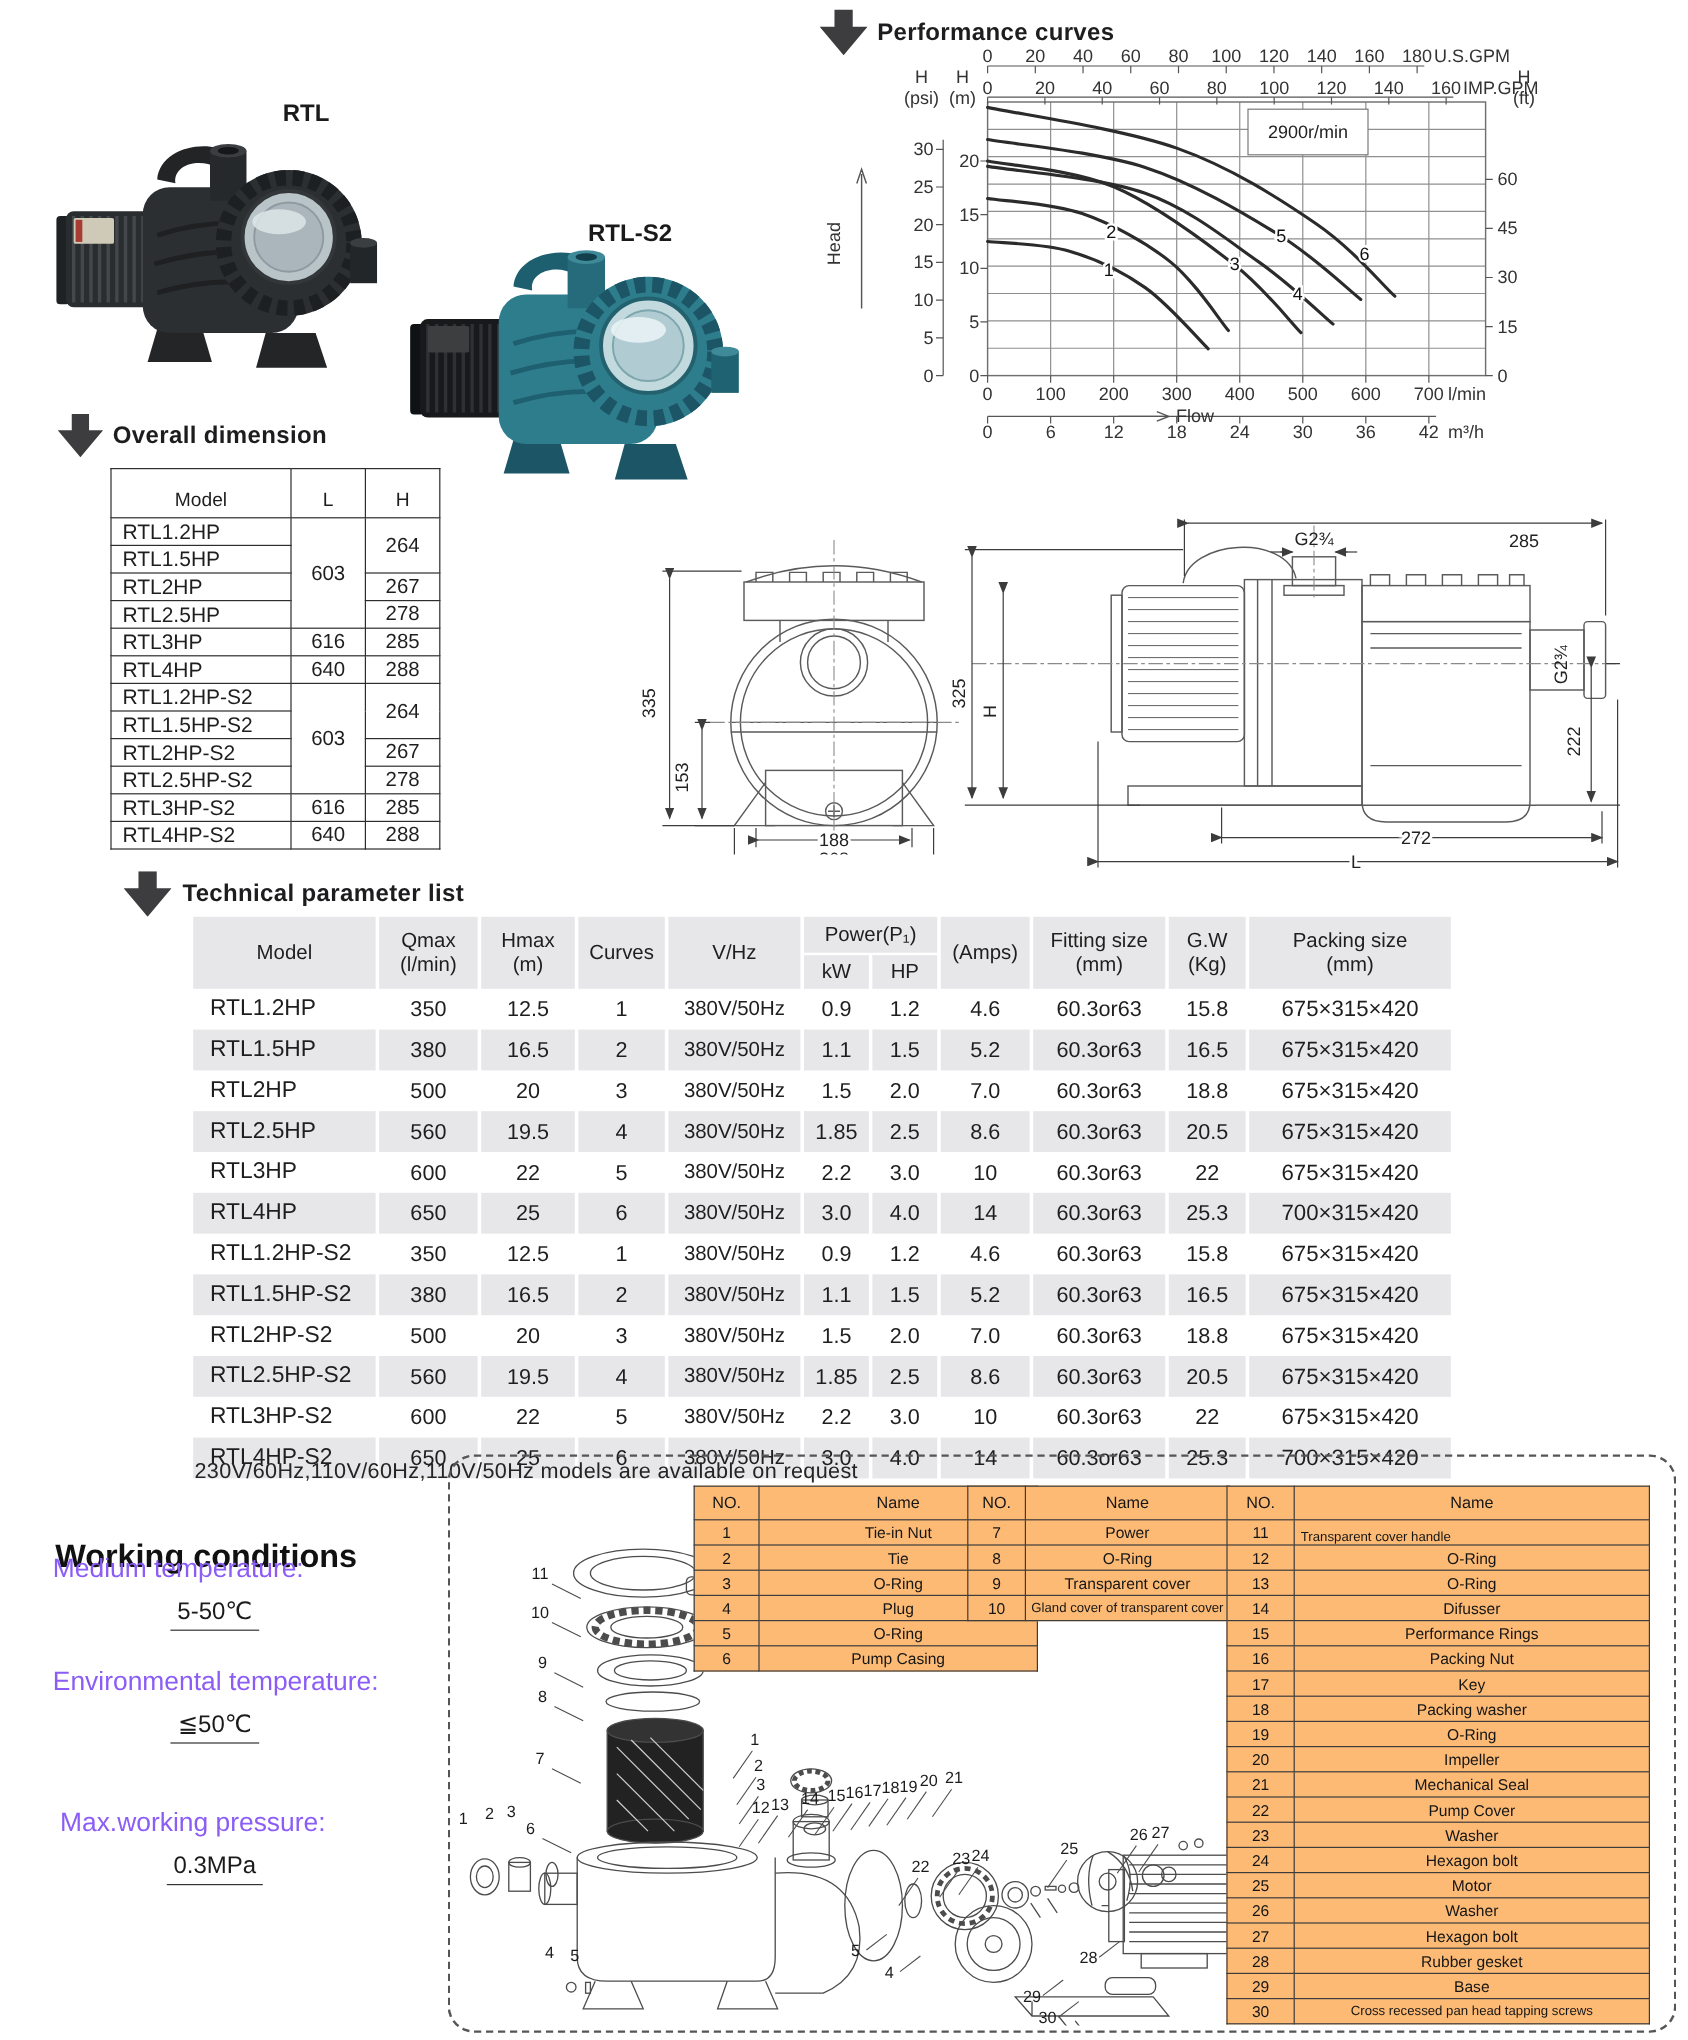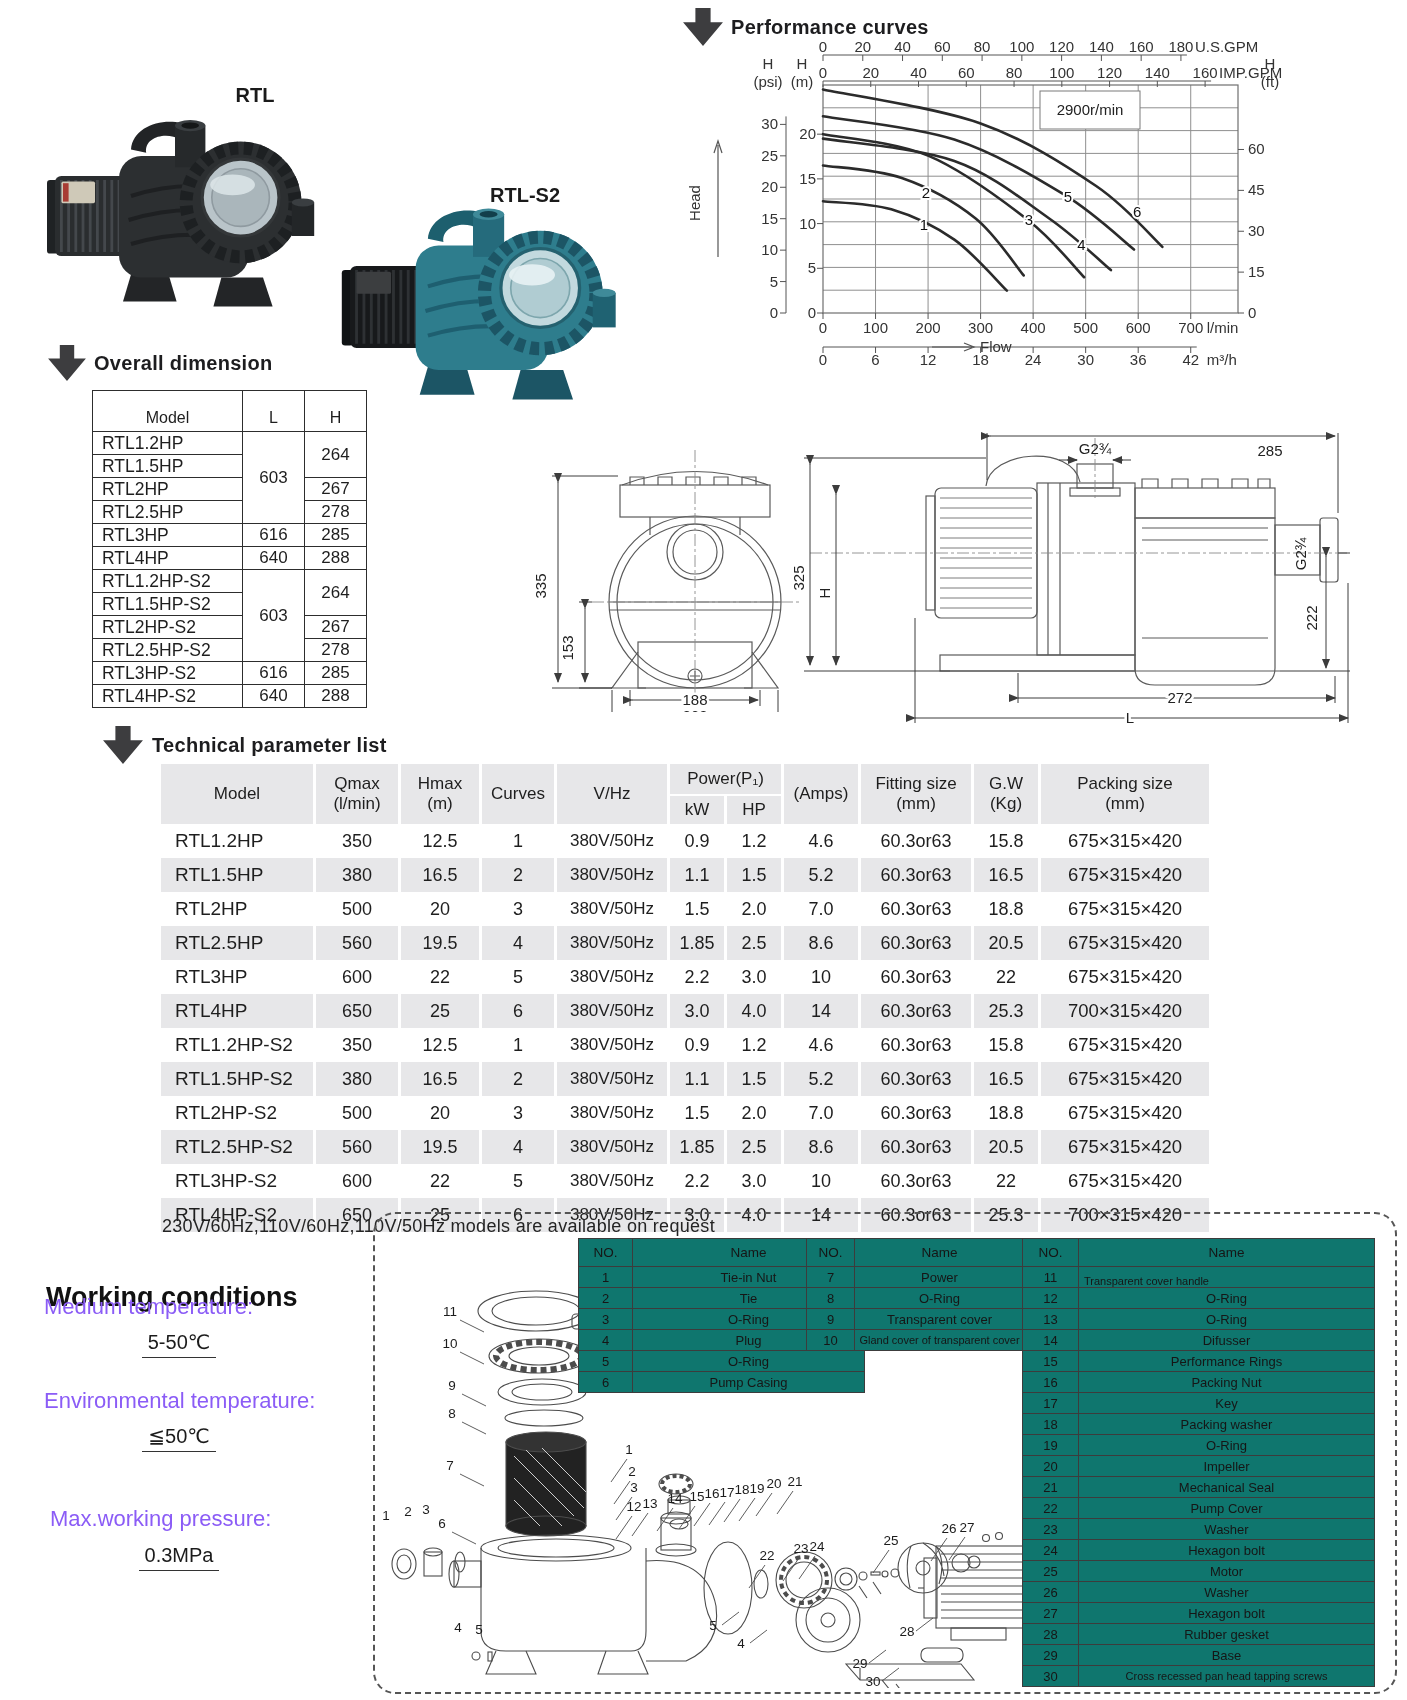--- a/index.html
+++ b/index.html
@@ -17,21 +17,21 @@
   .param-table{border-collapse:separate;border-spacing:3px 0;font-size:18px;color:#1e1e1e;table-layout:fixed;}
   .param-table th{background:#e7e7e9;font-weight:normal;font-size:17px;white-space:pre-line;line-height:1.15;padding:2px 2px;}
   .param-table th.pwr{height:26px;}
   .param-table th.sub{border-top:2px solid #fff;height:24px;}
   .param-table td{height:32px;text-align:center;white-space:nowrap;overflow:hidden;}
   .param-table tbody tr:nth-child(even) td{background:#e7e7e9;}
   .param-table td.model{text-align:left;padding-left:14px;font-size:19px;}
   .param-table td.vhz{font-size:17px;}
   .param-table td.pack{font-size:18.5px;}
   
-  .parts-table{border-collapse:collapse;font-size:13px;color:#161616;background:#0f766e;table-layout:fixed;}
+  .parts-table{border-collapse:collapse;font-size:13px;color:#161616;background:#fdba74;table-layout:fixed;}
   .parts-table th,.parts-table td{border:1.3px solid #3c3c3c;text-align:center;padding:0 2px;}
   .parts-table th{height:27px;font-weight:normal;font-size:13.5px;}
   .parts-table td{height:20px;}
   .parts-table td.small{font-size:11px;}
   .parts-table td.left{text-align:left;vertical-align:bottom;padding-left:5px;}
   .wc-title{font-weight:bold;font-size:27px;color:#111;}
   .wc-label{font-size:22px;color:#8b5cf6;}
   .wc-value{font-size:20px;color:#1b1b1b;display:inline-block;border-bottom:1.6px solid #333;padding:0 6px 3px 6px;}
   .note{font-size:18px;color:#242424;letter-spacing:.3px;}
   .parts-box{border:2.2px dashed #555;border-radius:22px;}

